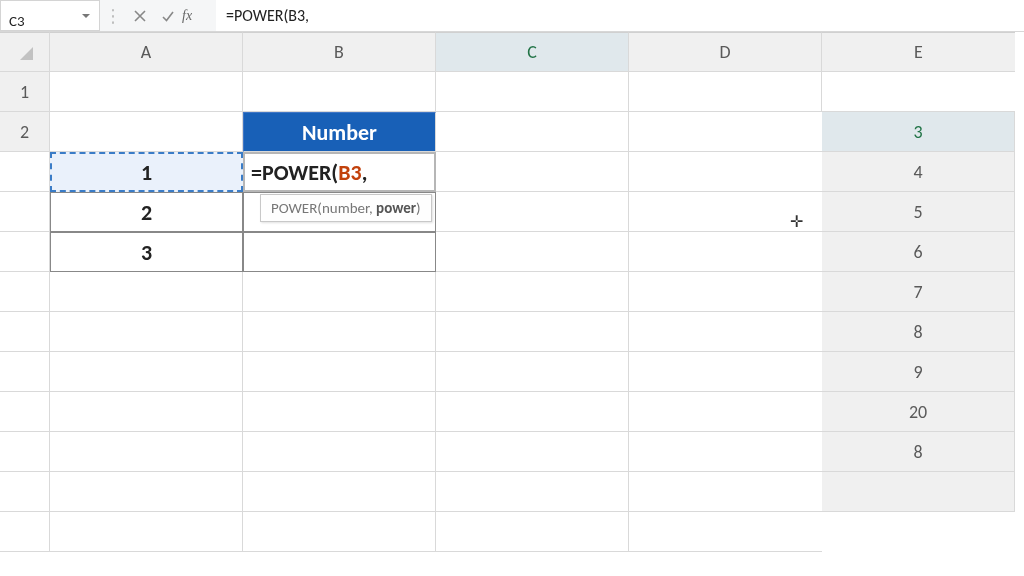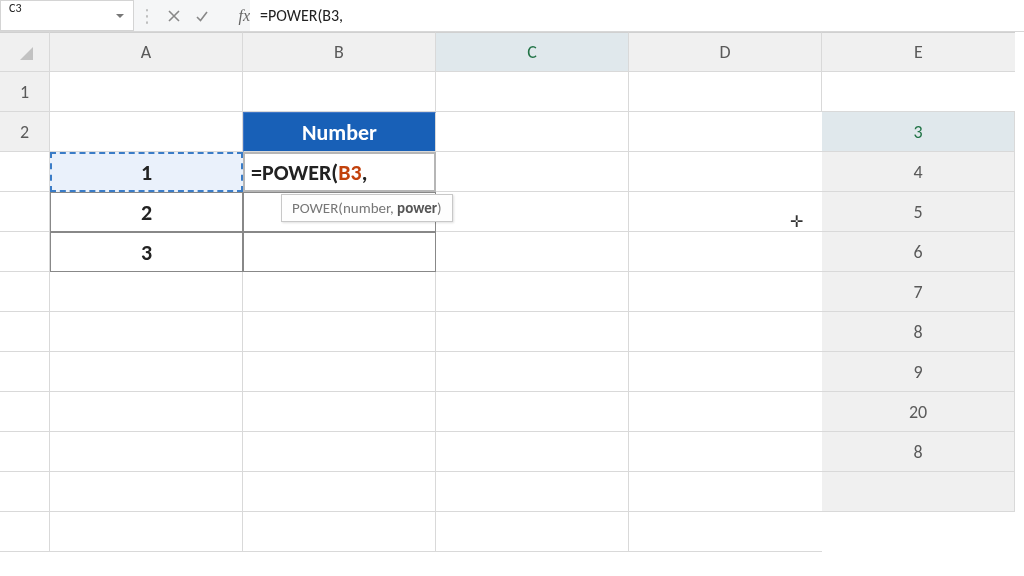--- a/index.html
+++ b/index.html
@@ -14,46 +14,46 @@
 
   
   .formula-bar {
     display: flex;
     align-items: center;
     height: 32px;
     border-bottom: 1px solid #d7d7d7;
     background: #f5f6f7;
   }
   .name-box {
-    width: 134px; height: 100%;
-    display: flex; align-items: flex-start;
+    width: 100px; height: 100%;
+    display: flex; align-items: flex-end;
     padding: 0 8px;
     background: #fff;
     border: 1px solid #d4d4d4;
-    font-size: 12px;
+    font-size: 15px;
     position: relative;
   }
   .name-box .dd {
     position: absolute; right: 4px; top: 50%; transform: translateY(-50%);
     width: 18px; height: 14px;
     display: flex; align-items: center; justify-content: center;
   }
   .name-box .dd svg { width: 10px; height: 10px; fill: #777; }
   .fx-sep { width: 26px; display:flex; align-items:center; justify-content:center; }
   .fx-sep span { color:#bbb; font-size:18px; line-height:1; }
   .fb-btn {
     width: 28px; height: 100%;
     display: flex; align-items: center; justify-content: center;
     color: #888;
   }
   .fb-btn svg { width: 14px; height: 14px; stroke: #888; fill: none; stroke-width: 1.6; }
   .fx-label {
     font-style: italic; font-family: "Times New Roman", serif;
-    font-size: 16px; color: #666;
-    width: 34px; text-align: right;
+    font-size: 14px; color: #666;
+    width: 34px; text-align: left;
   }
   .formula-input {
     flex: 1 1 auto; height: 100%; padding: 0 10px;
     display: flex; align-items: center;
     background: #fff; font-size: 16px;
   }
 
   
   .sheet {
     display: grid;
@@ -100,21 +100,21 @@
     position: relative;
     overflow: visible;
   }
 
   .formula-text { font-size:22px; font-weight:700; white-space:nowrap; }
   .formula-text .ref { color:#c2410c; }
 
   
   .fn-tooltip {
     position:absolute;
-    left:36px; top:40px;
+    left:15px; top:40px;
     background:#fefefe;
     border:1px solid #c8c8c8;
     box-shadow:1px 1px 2px rgba(0,0,0,.12);
     font-size:15px; font-weight:400;
     color:#777;
     padding:4px 10px;
     white-space:nowrap;
     z-index:5;
   }
   .fn-tooltip b { color:#555; font-weight:700; }

